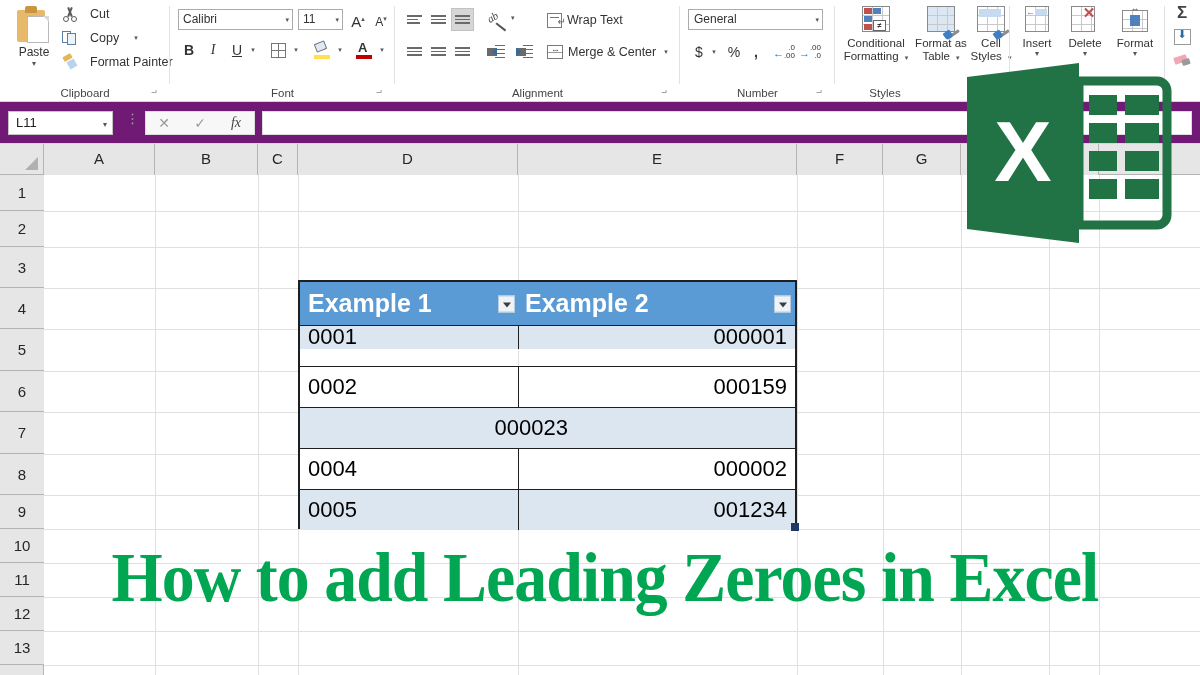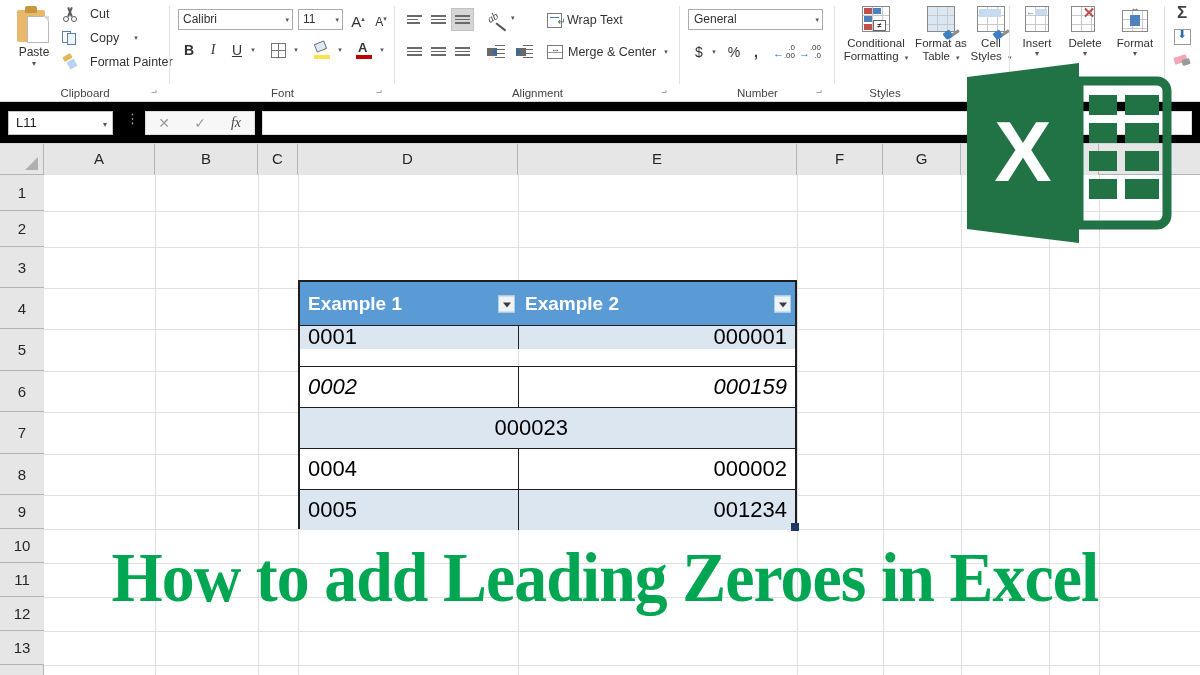--- a/index.html
+++ b/index.html
@@ -327,21 +327,21 @@
     background: #f0a8b4; transform: rotate(-18deg); border-radius: 1px;
   }
   .ico-eraser .tip {
     position: absolute; left: 8px; top: 4px; width: 8px; height: 6px;
     background: #9a9a9a; transform: rotate(-18deg); border-radius: 1px;
   }
 
   
   #formula-bar {
     position: absolute; left: 0; top: 102px; width: 1200px; height: 42px;
-    background: #000000; border-bottom: 1px solid #d4d4d4;
+    background: #701a75; border-bottom: 1px solid #d4d4d4;
   }
   #namebox {
     position: absolute; left: 8px; top: 9px; width: 105px; height: 24px;
     background: #fff; border: 1px solid #c4c4c4;
     font-size: 13px; color: #222; padding: 3px 18px 0 7px; cursor: text;
   }
   #namebox-caret { position: absolute; right: 5px; top: 8px; font-size: 8px; color: #555; }
   #fb-dots {
     position: absolute; left: 126px; top: 13px; width: 8px; height: 16px;
     font-size: 13px; color: #aaa; line-height: 7px; text-align: center; cursor: pointer;
@@ -418,21 +418,21 @@
     font-family: "Liberation Sans", sans-serif;
     overflow: hidden;
   }
   .tcell.c1 { width: 219px; padding-left: 8px; justify-content: flex-start;
               border-right: 1px solid #1f1f1f; }
   .tcell.c2 { width: 276px; padding-right: 8px; justify-content: flex-end; }
   .theader {
     top: 0; height: 43px; background: #5b9bd5;
   }
   .theader .tcell {
-    font-size: 19px; font-weight: bold; color: #ffffff;
+    font-size: 25px; font-weight: bold; color: #ffffff;
     border-right: none;
   }
   .filter-btn {
     position: absolute; right: 4px; top: 50%; transform: translateY(-50%);
     width: 17px; height: 17px; background: #eef3f8;
     border: 1px solid #b8cde0; cursor: pointer;
   }
   .filter-btn::after {
     content: ""; position: absolute; left: 4px; top: 6px;
     border-left: 4px solid transparent; border-right: 4px solid transparent;
@@ -816,21 +816,21 @@
         <div class="tcell c2" style="justify-content:flex-start;padding-left:6px;">
           <span>Example 2</span>
           <span class="filter-btn"></span>
         </div>
       </div>
       <div id="table-body">
           <div class="trow tbody-row band" style="top: 43px; height: 24px;">
             <div class="tcell c1">0001</div>
             <div class="tcell c2">000001</div>
           </div>
-          <div class="trow tbody-row plain" style="top: 84px; height: 41px; font-style: italic;">
+          <div class="trow tbody-row plain" style="top: 84px; height: 41px;">
             <div class="tcell c1">0002</div>
             <div class="tcell c2">000159</div>
           </div>
           <div class="rowsep" style="top: 84px;"></div>
           <div class="trow tbody-row band" style="top: 125px; height: 41px;">
             <div class="tcell c2">000023</div>
           </div>
           <div class="rowsep" style="top: 125px;"></div>
           <div class="trow tbody-row plain" style="top: 166px; height: 41px;">
             <div class="tcell c1">0004</div>

